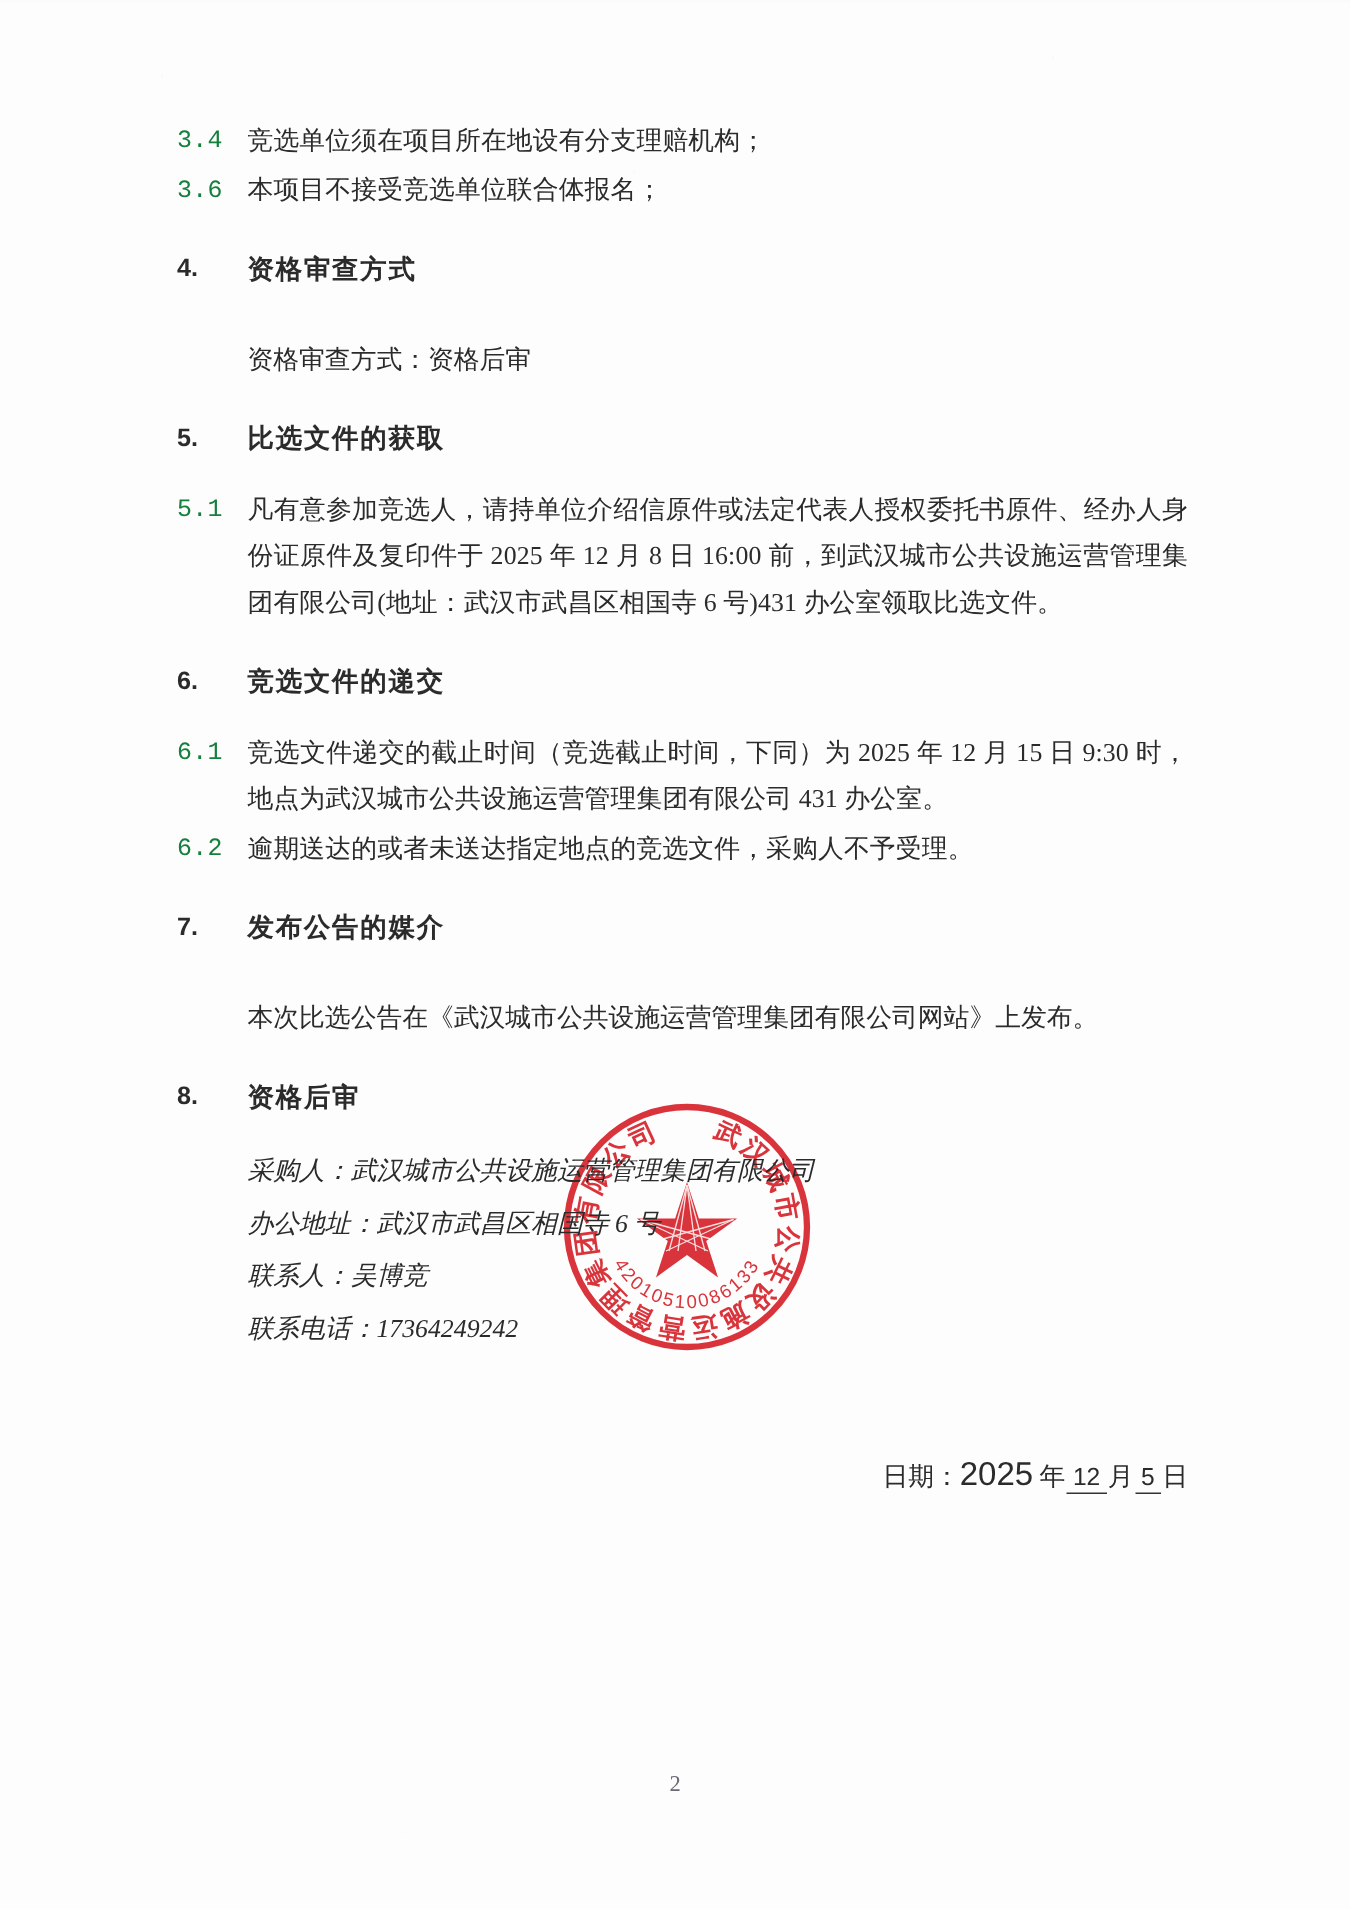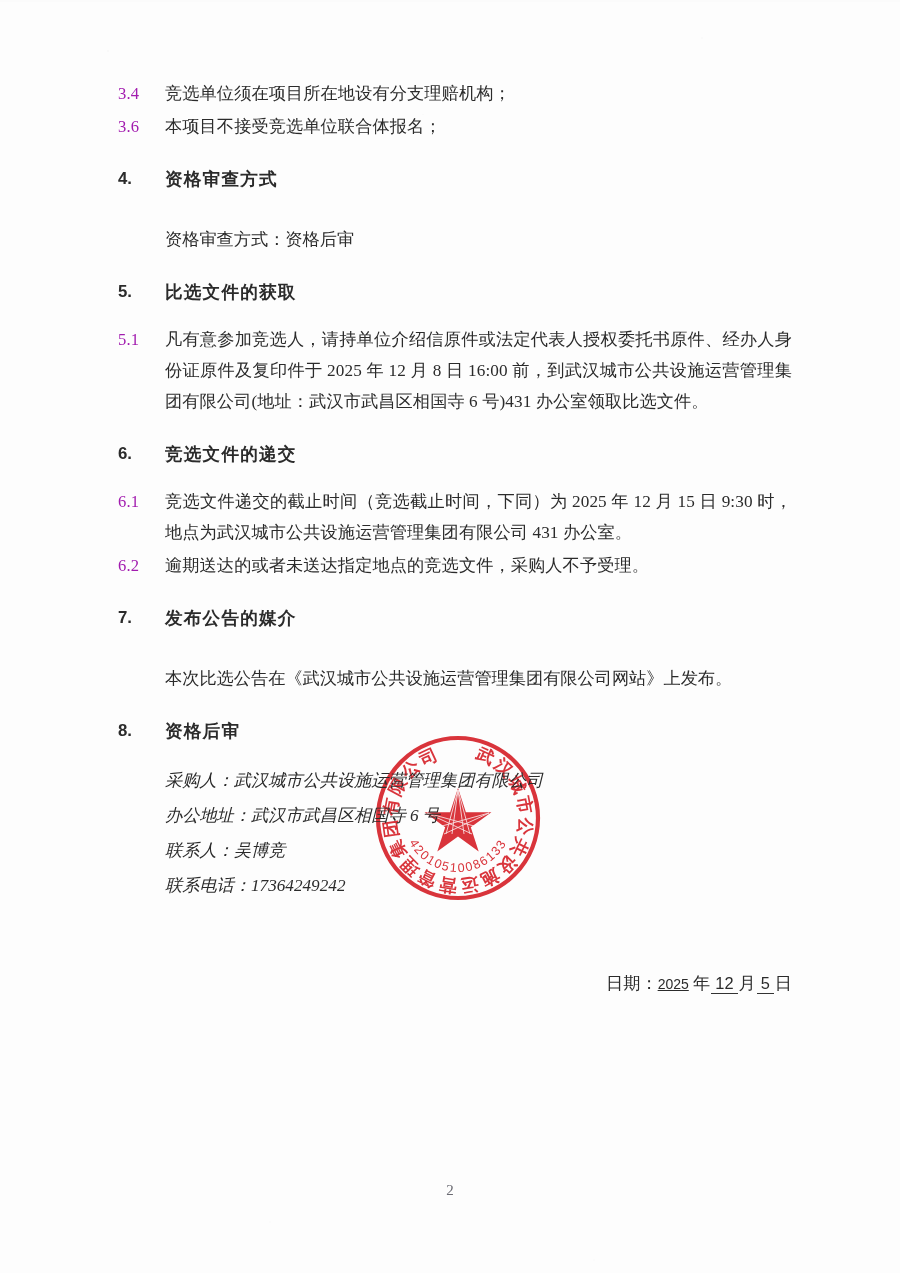--- a/index.html
+++ b/index.html
@@ -54,24 +54,24 @@
     font-size: 17.2px;
     line-height: 31px;
     text-align: justify;
     text-justify: inter-ideograph;
     letter-spacing: 0.1px;
   }
   .clause > .num {
     position: absolute;
     left: 0;
     top: 0;
-    font-family: Liberation Serif, serif;
+    font-family: Liberation Mono, monospace;
     font-size: 16.6px;
     letter-spacing: 0.2px;
-    color: #a21caf;
+    color: #15803d;
   }
   .clause > .body {
     display: block;
   }
 
   
   .section-head {
     position: relative;
     padding-left: 47px;
     margin: 22px 0 0 0;
@@ -128,22 +128,21 @@
   }
   .date-line .u {
     border-bottom: 1.4px solid #333;
     padding: 0 4px 1px 4px;
     margin: 0 1px;
     font-family: "Liberation Sans", "DejaVu Sans", sans-serif;
     font-size: 16.4px;
   }
   .date-line .yr {
     font-family: "Liberation Sans", "DejaVu Sans", sans-serif;
-    font-size: 14px;
-    text-decoration: underline;
+    font-size: 22px;
   }
 
   
   .page-number {
     position: absolute;
     left: 0;
     top: 1182px;
     width: 900px;
     text-align: center;
     font-size: 15px;

